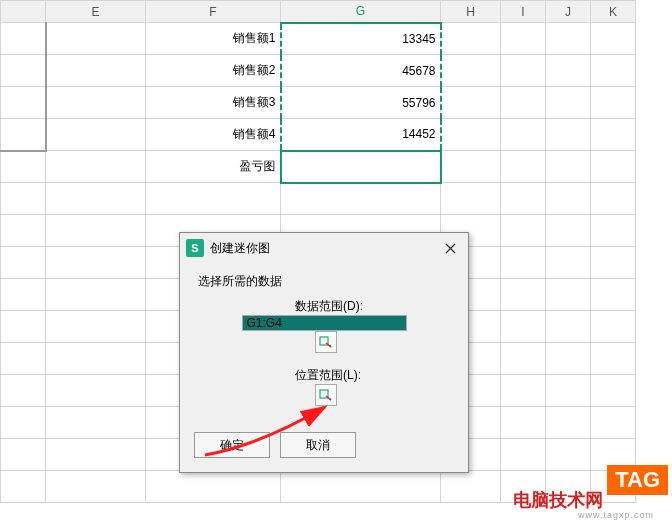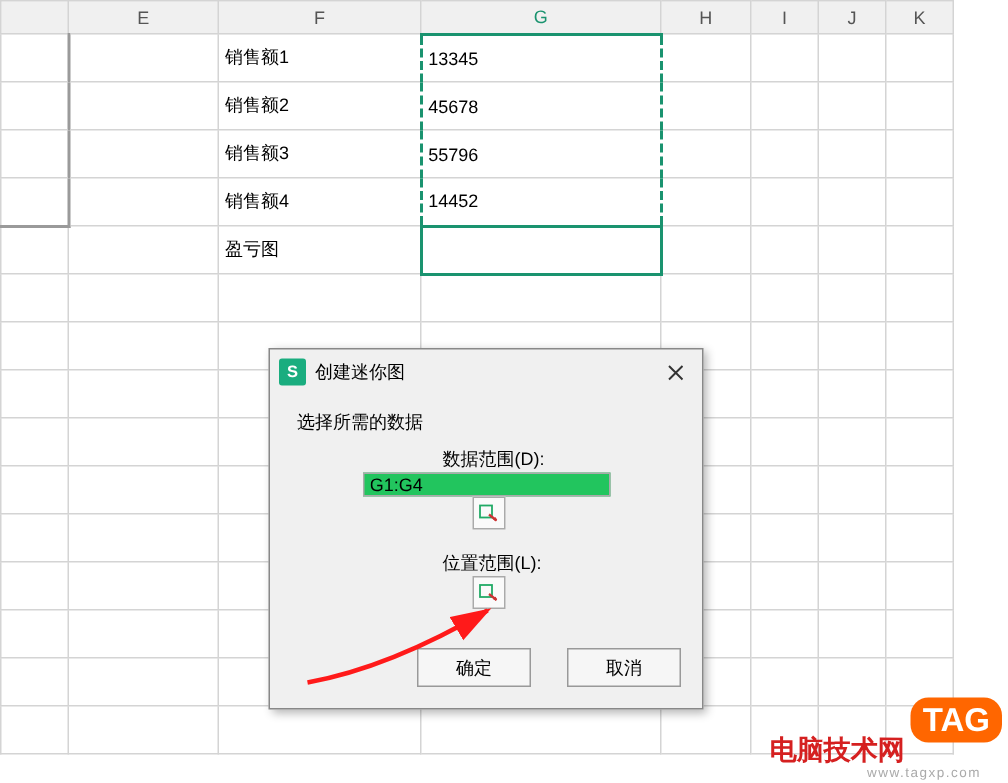--- a/index.html
+++ b/index.html
@@ -14,22 +14,22 @@
 
 .colD { width: 45px; }
 .colE { width: 100px; }
 .colF { width: 135px; }
 .colG { width: 160px; }
 .colH { width: 60px; }
 .colI { width: 45px; }
 .colJ { width: 45px; }
 .colK { width: 45px; }
 
-.left-align { text-align: left; }
-.right-align { }
+.left-align { text-align: right; }
+.right-align { text-align: right; }
 
 .thick-right { border-right: 2px solid #9a9a9a !important; }
 .thick-bottom-cell { border-bottom: 2px solid #9a9a9a !important; }
 
 
 .dash-top { border-top: 2px dashed #1a936f !important; }
 .dash-left { border-left: 2px dashed #1a936f !important; }
 .dash-right { border-right: 2px dashed #1a936f !important; }
 .dash-bottom { border-bottom: 2px dashed #1a936f !important; border-radius: 11px; }
 
@@ -42,30 +42,30 @@
 
 .dialog { position: absolute; left: 179px; top: 232px; width: 290px; background: #f0f0f0; border: 1px solid #888; box-shadow: 2px 2px 6px rgba(0,0,0,0.3); }
 .titlebar { display: flex; align-items: center; height: 30px; padding: 0 6px; }
 .titlebar .appicon { width: 18px; height: 18px; background: #1aad7f; color: #fff; display: flex; align-items: center; justify-content: center; font-size: 11px; font-weight: bold; border-radius: 2px; margin-right: 6px; }
 .titlebar .title { flex: 1; font-size: 12px; }
 .titlebar .close { width: 24px; height: 20px; display: flex; align-items: center; justify-content: center; cursor: pointer; }
 .dlgbody { padding: 10px 18px 4px 18px; }
 .section-label { font-size: 12px; margin-bottom: 8px; }
 .field-row { display: flex; align-items: center; margin: 6px 0 14px 0; flex-direction: column; }
 .field-label { width: 78px; font-size: 12px; padding-left: 10px; }
-.field-input { flex: 1; height: 22px; border: 1px solid #aaa; padding: 0 4px; background: #22c55e; font-size: 12px; }
+.field-input { flex: 1; height: 22px; border: 1px solid #aaa; padding: 0 4px; background: #0f766e; font-size: 12px; }
 .range-picker { width: 22px; height: 22px; border: 1px solid #aaa; background: #fafafa; display: flex; align-items: center; justify-content: center; margin-left: 4px; cursor: pointer; }
-.buttons { display: flex; justify-content: flex-end; padding: 8px 14px 14px; gap: 24px; }
+.buttons { display: flex; padding: 8px 14px 14px; gap: 10px; }
 .btn { width: 76px; height: 26px; border: 1px solid #999; background: #f6f6f6; font-size: 12px; cursor: pointer; }
 
 
 .arrow { position: absolute; left: 200px; top: 395px; pointer-events: none; }
 .logo-area { position: absolute; right: 4px; bottom: 10px; display: flex; align-items: center; }
 .logo-red { color: #d52020; font-size: 18px; font-weight: bold; margin-top: 40px; }
-.tag { background: #ff6600; color: #fff; font-weight: bold; font-size: 22px; padding: 2px 8px; border-radius: 12px; margin-left: 4px; }
+.tag { background: #ff6600; color: #fff; font-weight: bold; font-size: 22px; padding: 2px 8px; border-radius: 0; margin-left: 4px; }
 .siteurl { position: absolute; right: 18px; bottom: 2px; font-size: 9px; color: #aaa; letter-spacing: 1px; margin-left: 48px; }
 </style>
 </head>
 <body>
 
 <table class="sheet">
   <colgroup>
     <col class="colD">
       <col class="colE">
       <col class="colF">

